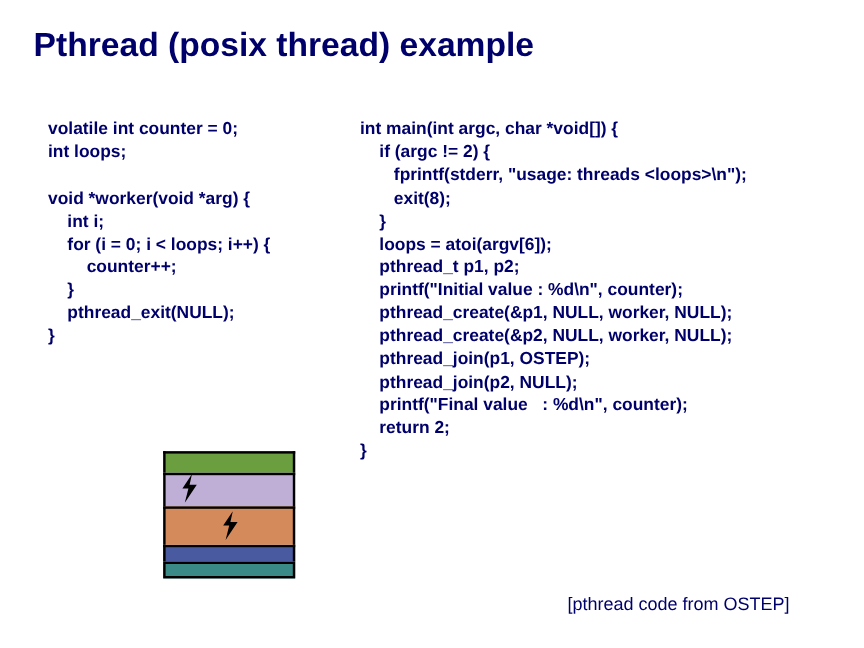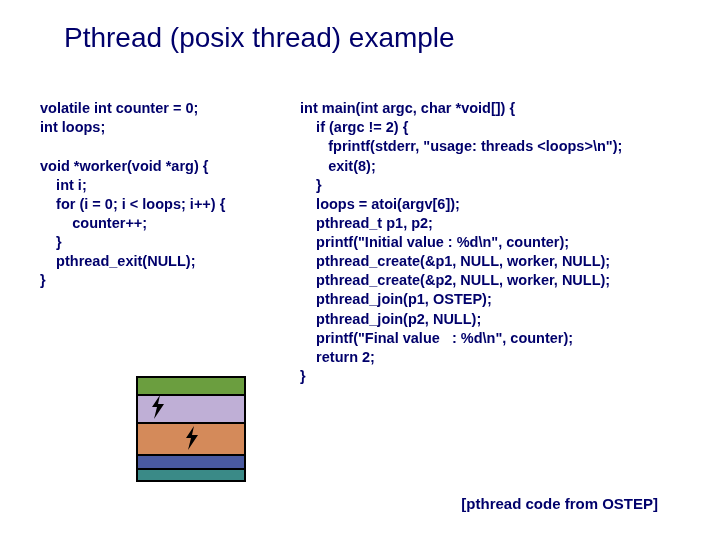--- a/index.html
+++ b/index.html
@@ -7,23 +7,22 @@
     width: 720px;
     height: 540px;
     background: #fff;
     font-family: Arial, Helvetica, sans-serif;
     color: #00006b;
     position: relative;
     overflow: hidden;
   }
   .title {
     font-size: 28px;
-    font-weight: normal;
+    font-weight: bold;
     padding: 22px 0 0 28px;
-    margin-left: 36px;
   }
   .content {
     display: flex;
     padding: 26px 0 0 40px;
     font-weight: bold;
   }
   .col-left {
     width: 260px;
     font-size: 14.5px;
     line-height: 1.32;
@@ -32,21 +31,21 @@
   .col-right {
     font-size: 14.5px;
     line-height: 1.32;
     white-space: pre;
   }
   .attribution {
     position: absolute;
     right: 62px;
     bottom: 28px;
     font-size: 15px;
-    font-weight: bold;
+    font-weight: normal;
   }
   .diagram {
     position: absolute;
     left: 136px;
     top: 376px;
     width: 110px;
     height: 108px;
   }
   .diagram .layer {
     width: 110px;

